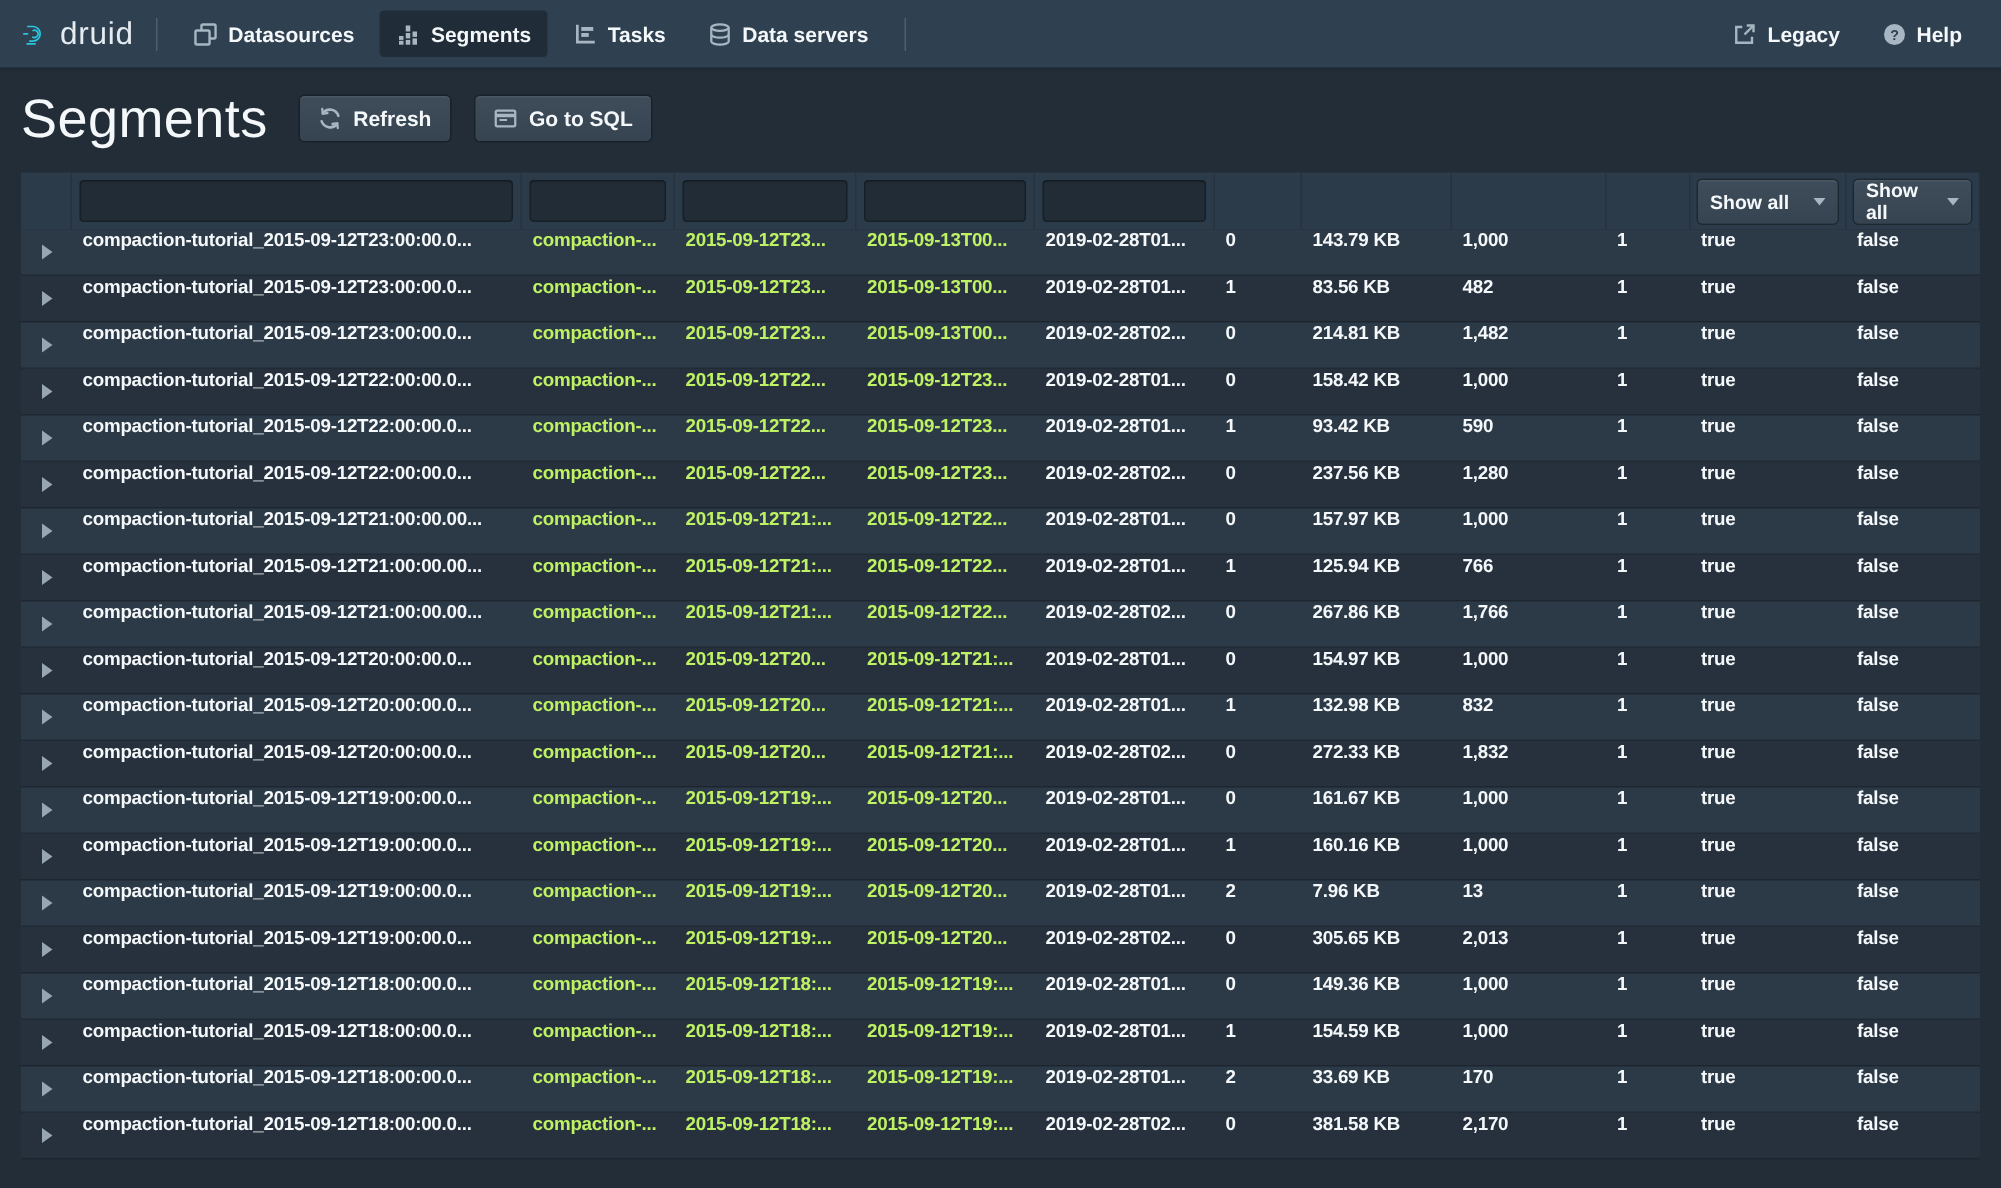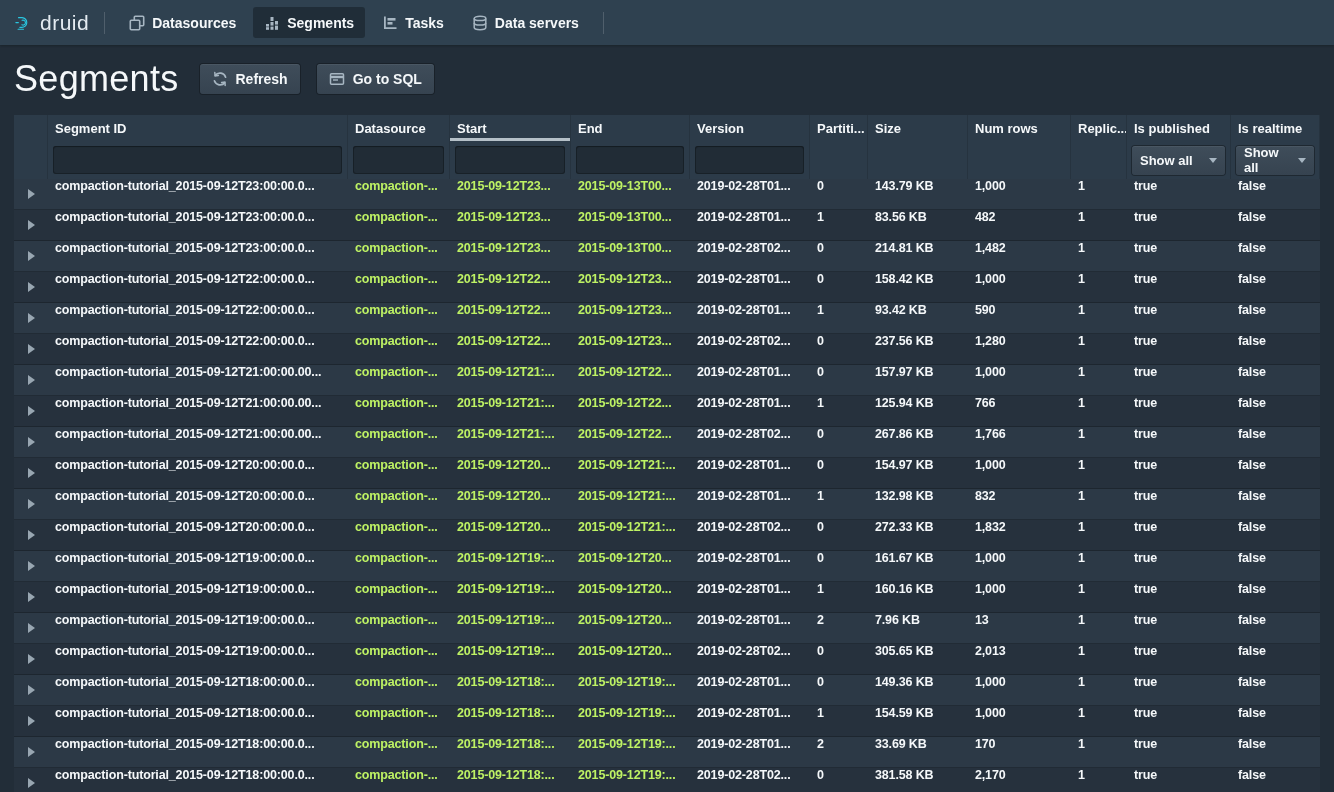--- a/index.html
+++ b/index.html
@@ -121,20 +121,37 @@
     <div class="nav-item">
       <svg class="icon" viewBox="0 0 16 16" fill="none" stroke="#a7b6c2" stroke-width="1.5">
         <ellipse cx="8" cy="3.4" rx="5.8" ry="2.1"></ellipse>
         <path d="M2.2 3.4 V12.6 A5.8 2.1 0 0 0 13.8 12.6 V3.4"></path>
         <path d="M2.2 8 A5.8 2.1 0 0 0 13.8 8"></path>
       </svg>
       <span>Data servers</span>
     </div>
   </div>
   <div class="nav-divider"></div>
+  <div class="nav-right">
+    <div class="nav-item">
+      <svg class="icon" viewBox="0 0 16 16" fill="none" stroke="#a7b6c2" stroke-width="1.6">
+        <path d="M13 9.5 V13.5 H2.5 V3 H6.5"></path>
+        <path d="M9.5 2 H14 V6.5"></path>
+        <path d="M14 2 L8 8"></path>
+      </svg>
+      <span>Legacy</span>
+    </div>
+    <div class="nav-item">
+      <svg class="icon" viewBox="0 0 16 16">
+        <circle cx="8" cy="8" r="7" fill="#a7b6c2"></circle>
+        <text x="8" y="11.4" text-anchor="middle" font-size="9.5" font-weight="bold" fill="#2f4150" font-family="Liberation Sans, sans-serif">?</text>
+      </svg>
+      <span>Help</span>
+    </div>
+  </div>
 </div>
 
 <div class="page-header">
   <h1 class="page-title">Segments</h1>
   <div class="btn">
     <svg class="icon" viewBox="0 0 16 16" fill="none" stroke="#a7b6c2" stroke-width="1.7" stroke-linecap="round">
       <path d="M13.6 6.2 A6 6 0 0 0 3.2 4.4"></path>
       <path d="M2.4 9.8 A6 6 0 0 0 12.8 11.6"></path>
       <path d="M2.8 1.6 L3.2 4.8 L6.4 4.4" stroke-width="1.5"></path>
       <path d="M13.2 14.4 L12.8 11.2 L9.6 11.6" stroke-width="1.5"></path>
@@ -145,34 +162,20 @@
     <svg class="icon" viewBox="0 0 16 16" fill="none" stroke="#a7b6c2" stroke-width="1.5">
       <rect x="1.5" y="2.8" width="13" height="10.4" rx="1"></rect>
       <path d="M1.5 6 H14.5" stroke-width="2.4"></path>
       <path d="M4 9 H9" stroke-width="1.4"></path>
     </svg>
     <span>Go to SQL</span>
   </div>
 </div>
 
 <div class="segments-table">
-  <div class="thead">
-      <div class="th" style="width: 34px;"></div>
-      <div class="th" style="width: 300px;">Segment ID</div>
-      <div class="th" style="width: 102px;">Datasource</div>
-      <div class="th sorted" style="width: 121px;">Start</div>
-      <div class="th" style="width: 119px;">End</div>
-      <div class="th" style="width: 120px;">Version</div>
-      <div class="th" style="width: 58px;">Partiti...</div>
-      <div class="th" style="width: 100px;">Size</div>
-      <div class="th" style="width: 103px;">Num rows</div>
-      <div class="th" style="width: 56px;">Replic...</div>
-      <div class="th" style="width: 104px;">Is published</div>
-      <div class="th" style="width: 89px;">Is realtime</div>
-    </div>
   <div class="tfilter">
       <div class="tf-cell" style="width: 34px;"></div>
       <div class="tf-cell" style="width: 300px;">
         <input class="filter-input" style="">
       </div>
       <div class="tf-cell" style="width: 102px;">
         <input class="filter-input" style="">
       </div>
       <div class="tf-cell" style="width: 121px;">
         <input class="filter-input" style="">

